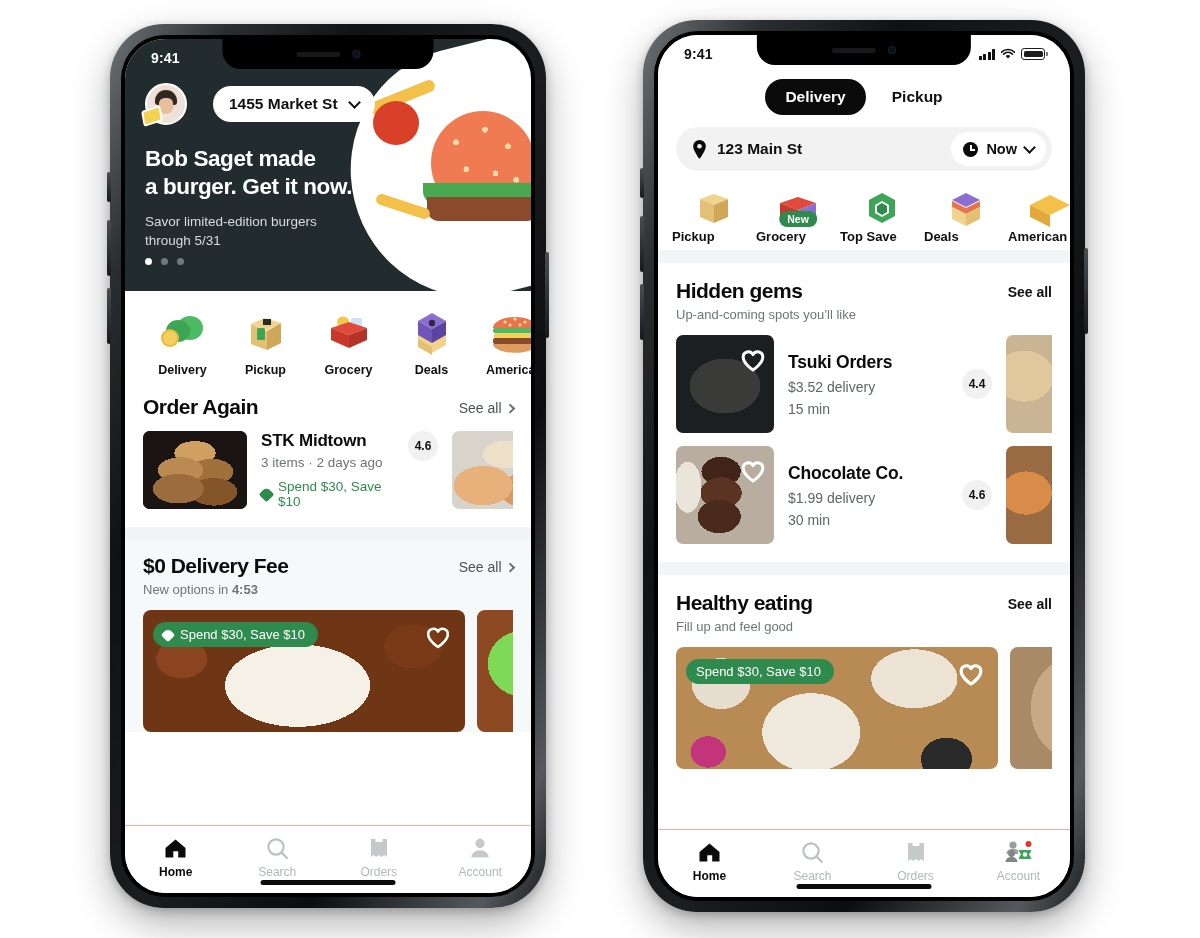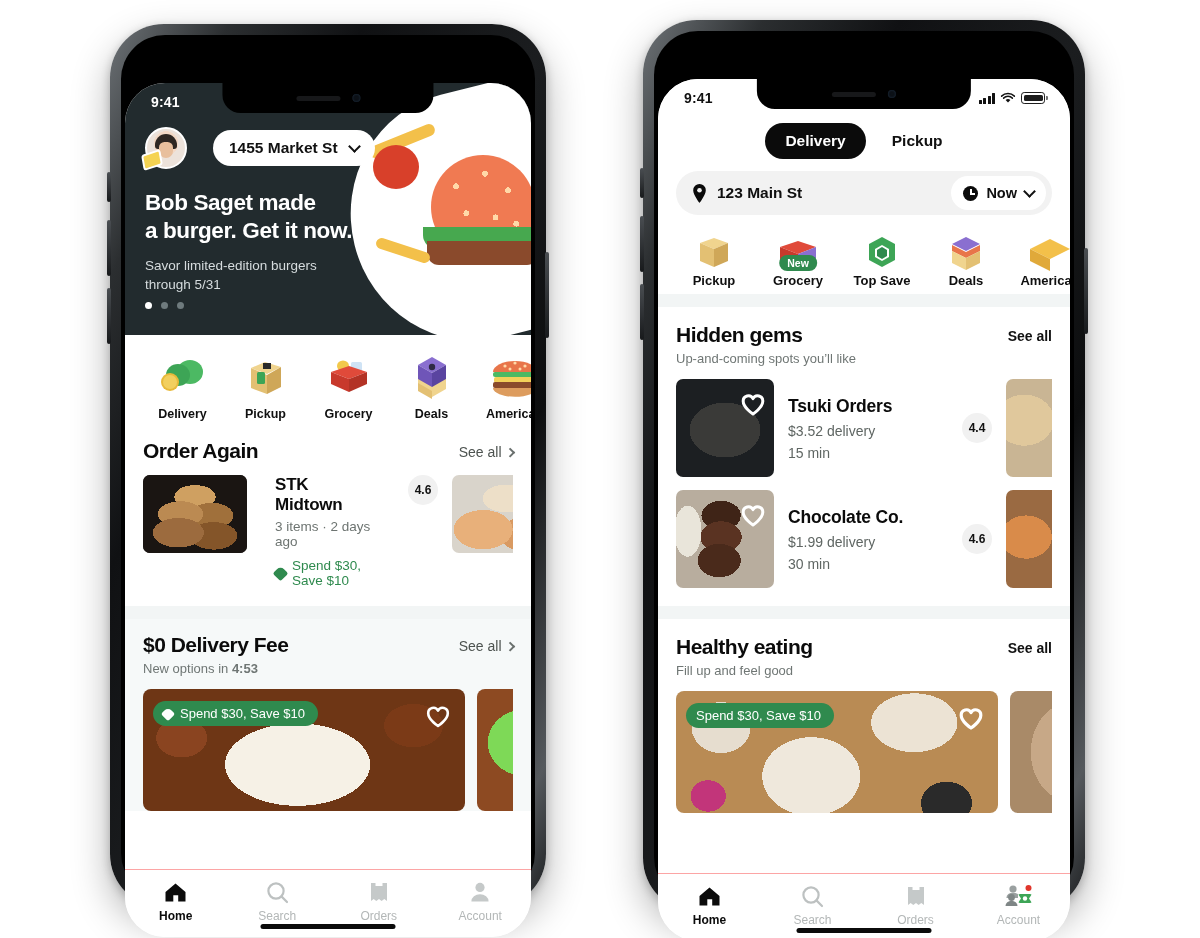--- a/index.html
+++ b/index.html
@@ -25,21 +25,20 @@
     border-radius: 44px;
     background: #000;
     padding: 4px;
   }
   .screen {
     position: relative;
     width: 100%; height: 100%;
     border-radius: 40px;
     overflow: hidden;
     background: #fff;
-    margin-top: 44px;
   }
   
   .btn-side { position: absolute; background: linear-gradient(180deg,#4a4e52,#17191b); border-radius: 3px; }
   .btn-left  { left: -3px; width: 4px; }
   .btn-right { right: -3px; width: 4px; }
 
   
   .notch {
     position: absolute; top: 0; left: 50%; transform: translateX(-50%);
     width: 52%; height: 30px; background: #000;
@@ -144,21 +143,21 @@
   .sec { background:#fff; padding: 10px 18px 0 18px; }
   .sec-head { display:flex; align-items: flex-start; justify-content: space-between; }
   .sec-title { font-size: 21px; font-weight: bold; letter-spacing: -.5px; color:#0b0b0b; }
   .sec-sub { font-size: 13px; color:#6f7674; margin-top: 4px; }
   .see-all { font-size: 14px; color:#4d5350; display:flex; align-items:center; gap:5px;
     white-space: nowrap; padding-top: 5px; }
   .see-all .c { width: 6.5px; height: 6.5px; border-right: 2px solid #6a706e;
     border-top: 2px solid #6a706e; transform: rotate(45deg); }
 
   .row-cards { display:flex; gap: 14px; margin-top: 12px; overflow: hidden; }
-  .oa-card { display:flex; gap: 28px; width: 295px; flex: 0 0 auto; }
+  .oa-card { display:flex; gap: 14px; width: 295px; flex: 0 0 auto; }
   .oa-thumb { width: 104px; height: 78px; border-radius: 7px; flex:0 0 auto; overflow:hidden;
     background:#15110e; position: relative; }
   .oa-thumb .stack {
     position:absolute; inset:0;
     background:
       radial-gradient(ellipse 26px 15px at 34% 74%, #9c6b3e 98%, transparent 0),
       radial-gradient(ellipse 24px 14px at 68% 78%, #845529 98%, transparent 0),
       radial-gradient(ellipse 23px 13px at 36% 50%, #bb8a52 98%, transparent 0),
       radial-gradient(ellipse 22px 13px at 66% 52%, #a0703b 98%, transparent 0),
       radial-gradient(ellipse 21px 12px at 50% 28%, #cfa061 98%, transparent 0),
@@ -221,21 +220,21 @@
     display:flex; align-items:center; padding: 0 6px 0 16px; gap: 10px; }
   .pin { width:15px;height:19px; flex:0 0 auto; }
   .locaddr { flex:1 1 auto; font-size: 15.5px; font-weight:bold; color:#0f0f0f; }
   .nowpill { background:#fff; border-radius: 20px; height: 34px; padding: 0 12px;
     display:flex; align-items:center; gap: 8px; font-size: 14.5px; font-weight:bold; color:#0f0f0f; }
   .clock { width: 15px; height: 15px; border-radius:50%; background:#0b0b0b; position:relative; flex:0 0 auto; }
   .clock::after { content:''; position:absolute; left:6.5px; top:3px; width:2px;height:5px;background:#fff; }
   .clock::before { content:''; position:absolute; left:7px; top:7px; width:5px;height:2px;background:#fff; }
 
   .cats2 { display:flex; padding: 0 0 6px 14px; background:#fff; overflow:hidden; }
-  .cat2 { width: 84px; flex:0 0 auto; text-align:center; }
+  .cat2 { width: 84px; flex:0 0 auto; }
   .cat2 .glyph { height: 44px; display:flex; align-items:flex-end; justify-content:center; position:relative; }
   .cat2 .lbl { font-size: 13px; font-weight:bold; color:#0f0f0f; margin-top: 4px; white-space:nowrap; }
   .newbadge { position:absolute; left:50%; transform:translateX(-50%); bottom: -2px;
     background:#2f8a4e; color:#fff; font-size: 10.5px; font-weight:bold;
     border-radius: 10px; padding: 2px 8px; }
 
   .gem-row { display:flex; align-items:center; gap: 14px; margin-top: 13px; overflow:hidden; }
   .gem-thumb { width: 98px; height: 98px; border-radius: 7px; flex:0 0 auto; position:relative; overflow:hidden; }
   .ramen { background:
       radial-gradient(ellipse 36px 28px at 50% 52%, #3a3a38 98%, transparent 0),

